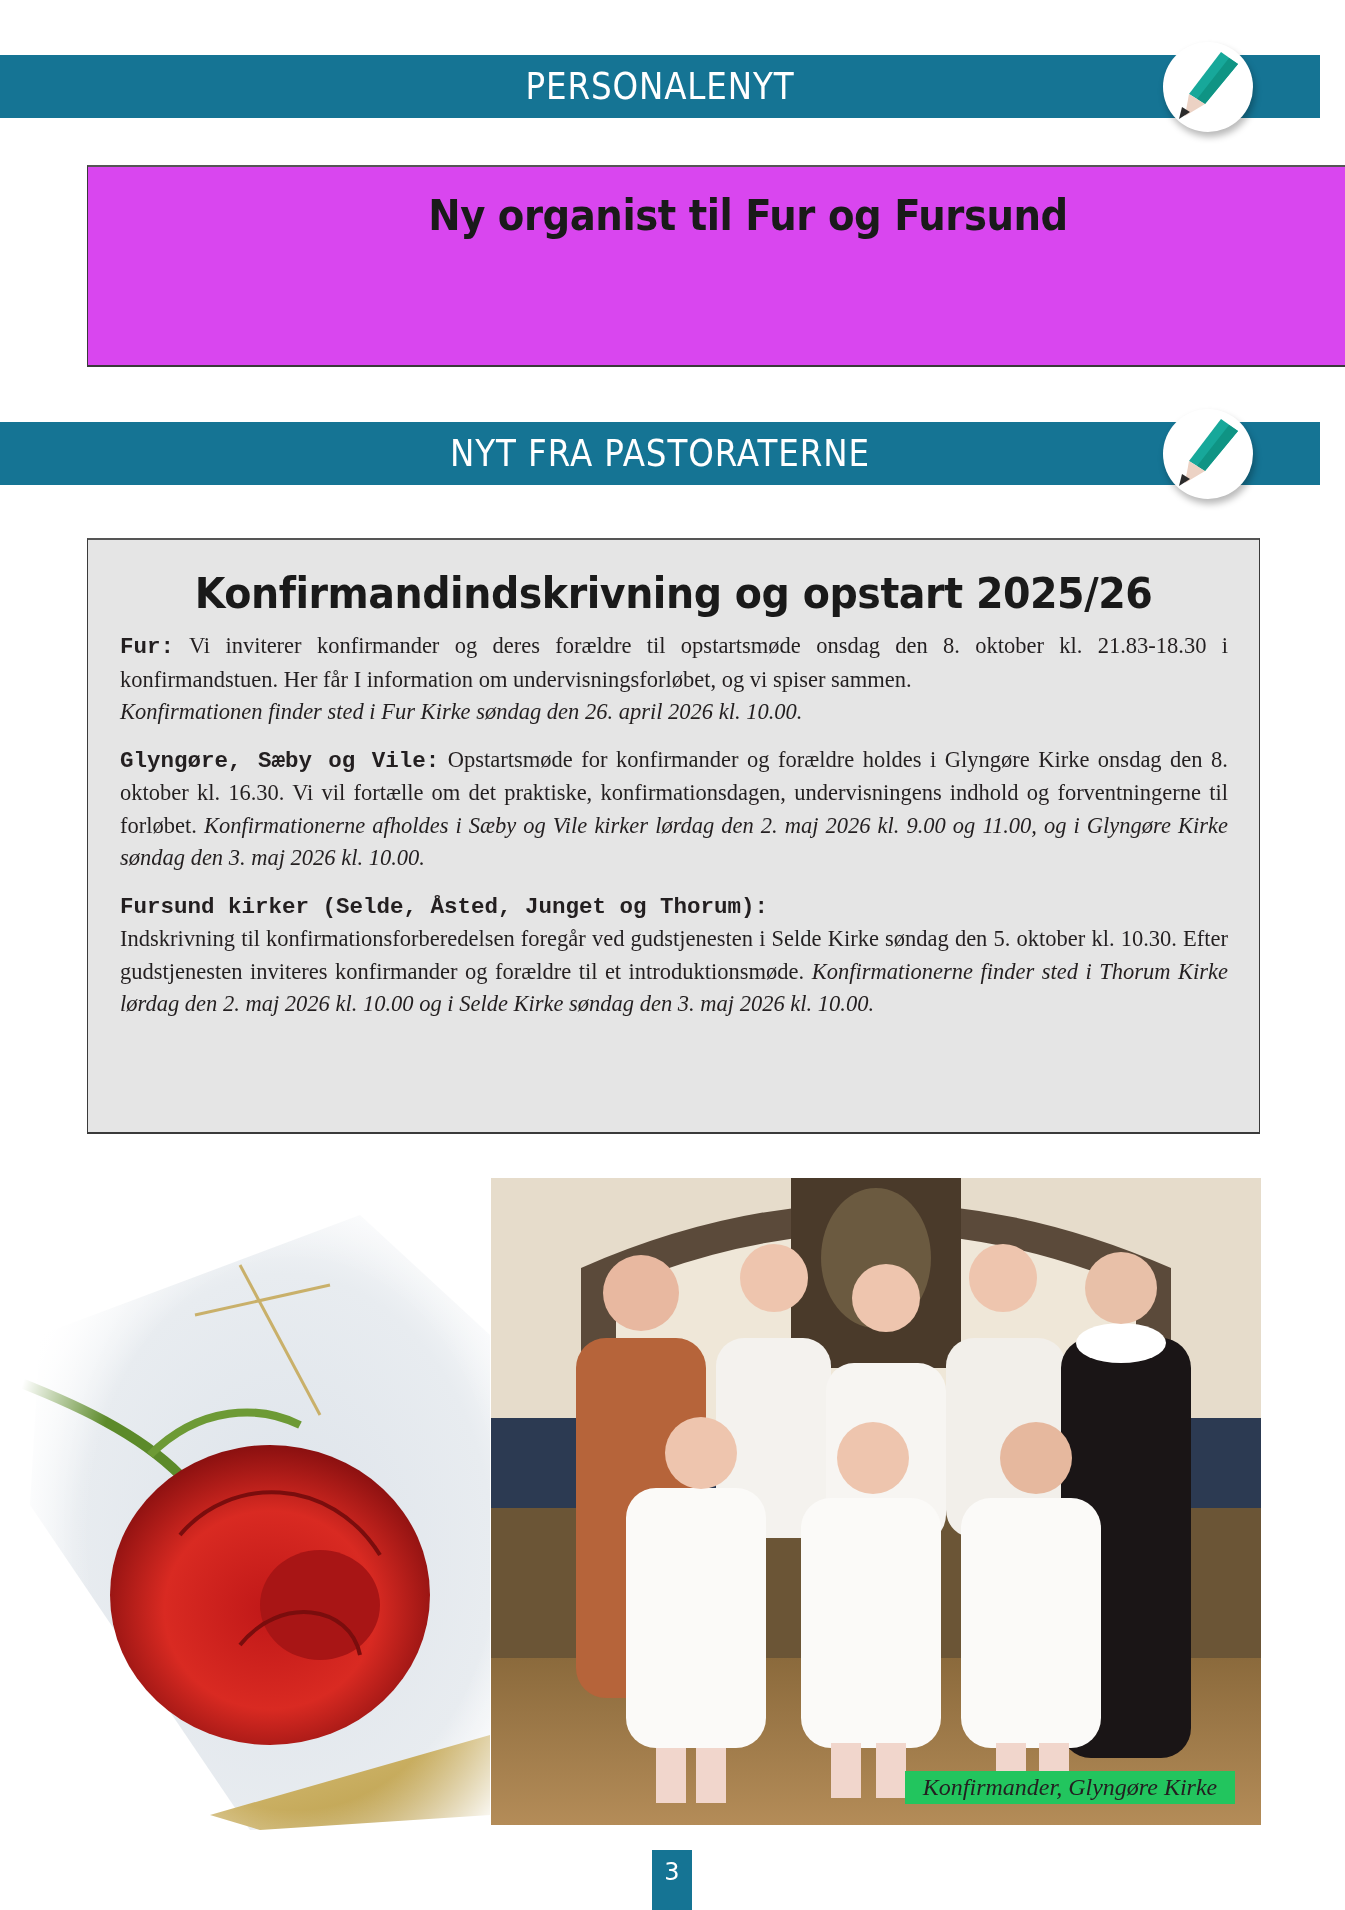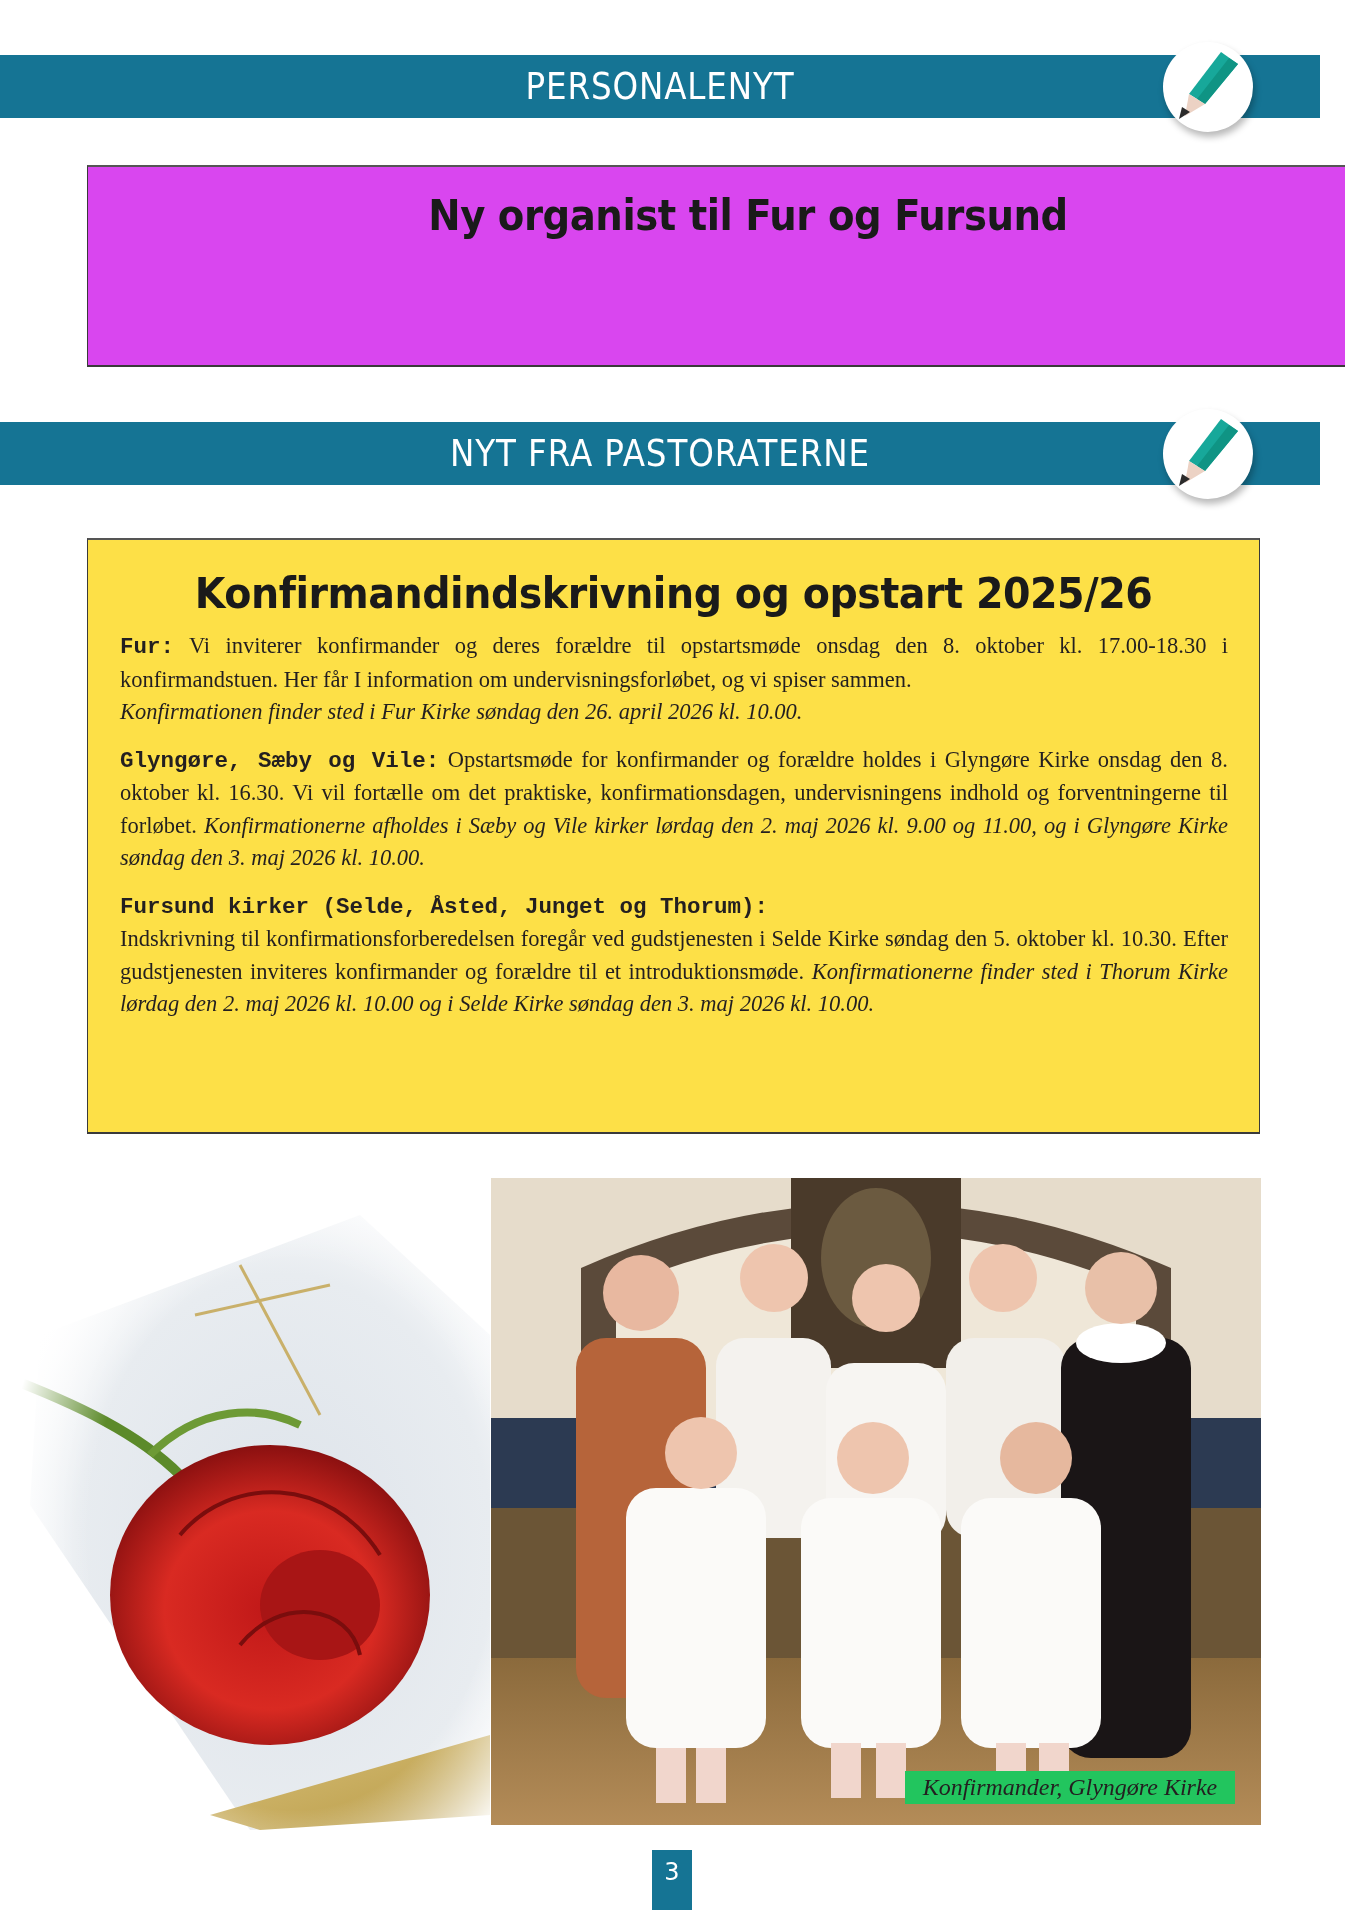--- a/index.html
+++ b/index.html
@@ -5,21 +5,21 @@
   html, body { margin: 0; padding: 0; background: #ffffff; }
   body { width: 1345px; height: 1910px; position: relative; overflow: hidden; font-family: "Liberation Serif", serif; color: #231f20; }
 
   .banner { position: absolute; left: 0; width: 1320px; height: 63px; background: #157494; }
   .banner-title { position: absolute; left: 0; right: 0; top: 0; height: 63px; line-height: 63px; text-align: center; color: #ffffff; font-family: "DejaVu Sans", sans-serif; font-size: 37px; letter-spacing: 1px; font-weight: normal; transform: scaleX(0.88); }
   .pencil-badge { position: absolute; width: 90px; height: 90px; border-radius: 50%; background: #ffffff; box-shadow: 2px 5px 7px rgba(0,0,0,0.28); }
   .pencil-badge svg { position: absolute; left: 0; top: 0; }
 
   .box { position: absolute; border: 1px solid #3a3a3a; border-top: 2px solid #555; border-bottom: 2px solid #3a3a3a; box-sizing: border-box; }
   .box-green { left: 87px; top: 165px; width: 1322px; height: 202px; background: #d946ef; }
-  .box-blue { left: 87px; top: 538px; width: 1173px; height: 596px; background: #fde047; }
+  .box-blue { left: 87px; top: 538px; width: 1173px; height: 596px; background: #e5e5e5; }
 
   .box-heading { text-align: center; font-family: "DejaVu Sans", sans-serif; font-weight: bold; color: #1a1a1a; font-size: 42px; letter-spacing: -0.5px; margin: 0; transform: scaleX(0.92); }
   .box-green .box-heading { padding-top: 24px; }
   .box-blue .box-heading { padding-top: 28px; font-size: 43px; }
 
   .para { font-family: "Liberation Serif", serif; font-size: 22.5px; line-height: 32.5px; margin: 0 31px 0 32px; text-align: justify; color: #231f20; }
   .box-green .para { margin-top: 14px; }
   .box-blue .para.first { margin-top: 12px; }
   .para + .para { margin-top: 15px; }
   .para b { font-weight: bold; font-family: Liberation Mono, monospace; }
@@ -59,21 +59,21 @@
     <polygon points="58,10 75,22 42,62 26,52" fill="#17a89a"></polygon>
     <polygon points="66,16 75,22 42,62 34,57" fill="#0f9484"></polygon>
     <polygon points="26,52 42,62 22,74" fill="#ecd2c4"></polygon>
     <polygon points="19,65 27,70 16,77" fill="#2b2b2b"></polygon>
   </svg>
 </div>
 
 <div class="box box-blue">
   <h2 class="box-heading">Konfirmandindskrivning og opstart 2025/26</h2>
 
-  <p class="para first"><b>Fur:</b><span> Vi inviterer konfirmander og deres forældre til opstartsmøde onsdag den 8. oktober kl. 17.00-18.30 i konfirmandstuen. Her får I information om undervisningsforløbet, og vi spiser sammen.</span><br><i>Konfirmationen finder sted i Fur Kirke søndag den 26. april 2026 kl. 10.00.</i></p>
+  <p class="para first"><b>Fur:</b><span> Vi inviterer konfirmander og deres forældre til opstartsmøde onsdag den 8. oktober kl. 21.83-18.30 i konfirmandstuen. Her får I information om undervisningsforløbet, og vi spiser sammen.</span><br><i>Konfirmationen finder sted i Fur Kirke søndag den 26. april 2026 kl. 10.00.</i></p>
 
   <p class="para"><b>Glyngøre, Sæby og Vile:</b><span> Opstartsmøde for konfirmander og forældre holdes i Glyngøre Kirke onsdag den 8. oktober kl. 16.30. Vi vil fortælle om det praktiske, konfirmationsdagen, undervisningens indhold og forventningerne til forløbet. </span><i>Konfirmationerne afholdes i Sæby og Vile kirker lørdag den 2. maj 2026 kl. 9.00 og 11.00, og i Glyngøre Kirke søndag den 3. maj 2026 kl. 10.00.</i></p>
 
   <p class="para"><b>Fursund kirker (Selde, Åsted, Junget og Thorum):</b><br><span>Indskrivning til konfirmationsforberedelsen foregår ved gudstjenesten i Selde Kirke søndag den 5. oktober kl. 10.30. Efter gudstjenesten inviteres konfirmander og forældre til et introduktionsmøde. </span><i>Konfirmationerne finder sted i Thorum Kirke lørdag den 2. maj 2026 kl. 10.00 og i Selde Kirke søndag den 3. maj 2026 kl. 10.00.</i></p>
 
 </div>
 
 <div class="rose-image">
   <svg width="490" height="655" viewBox="0 0 490 655">
     <defs>

